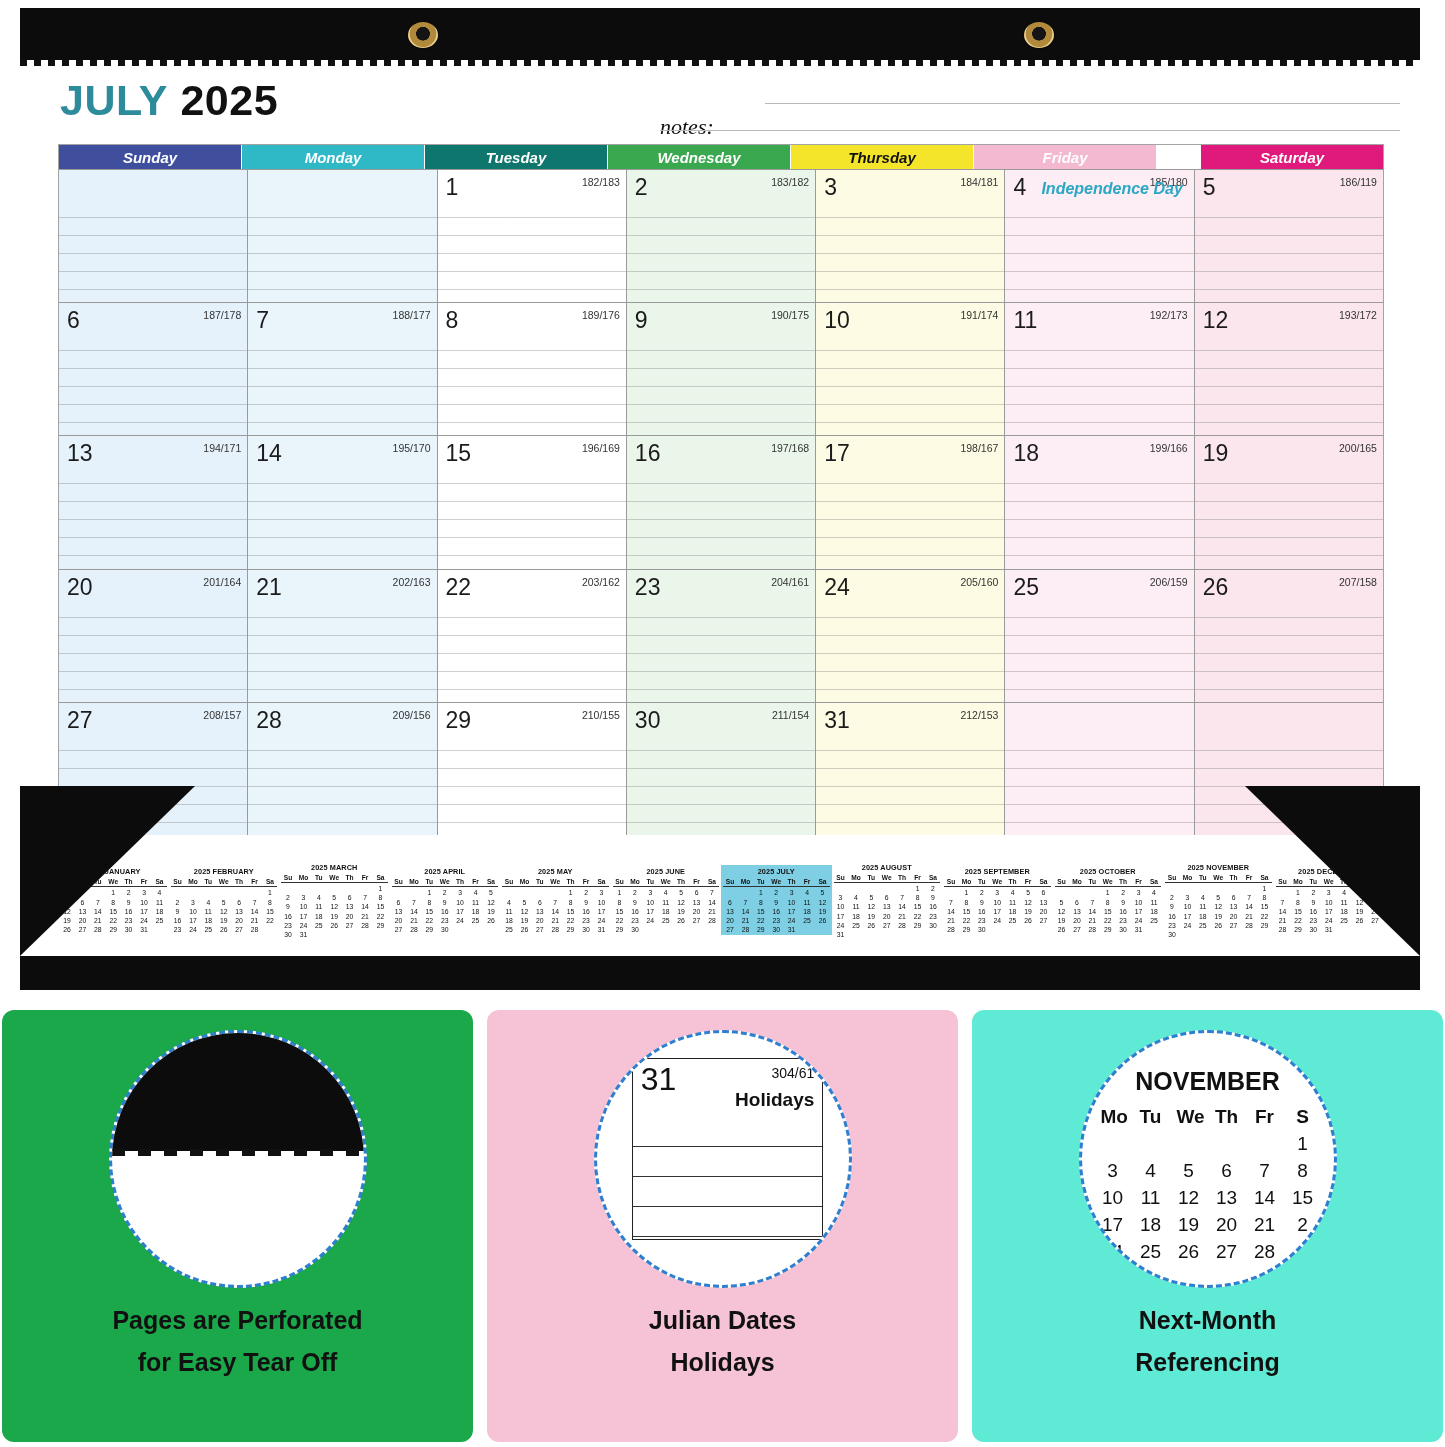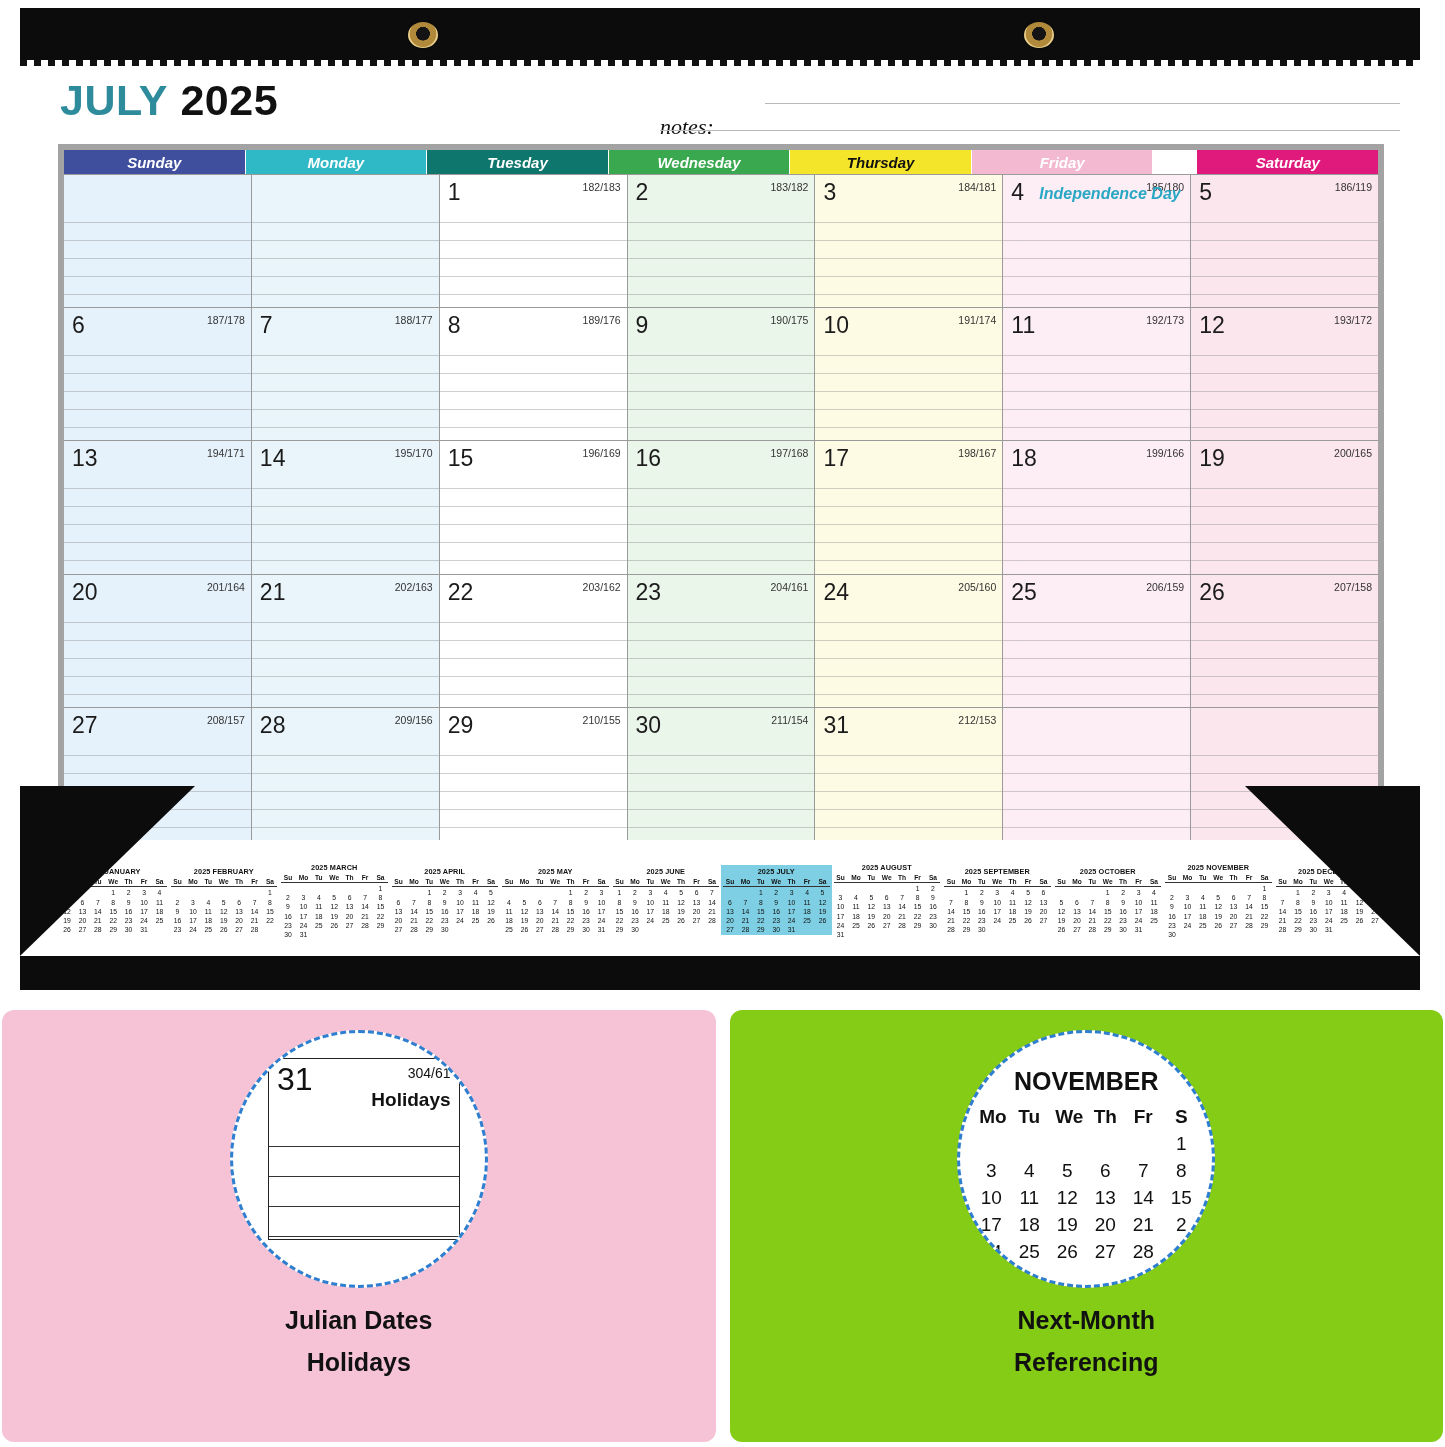--- a/index.html
+++ b/index.html
@@ -18,21 +18,21 @@
   .grommet.g2{left:1004px;}
   #month-title{position:absolute;left:40px;top:60px;font-size:43px;letter-spacing:.5px;margin-top:8px;}
   #month-title .mon{color:#2e8b9c;font-weight:700;}
   #month-title .yr{color:#111;font-weight:700;}
   #notes-label{position:absolute;left:640px;top:70px;font-family:"Liberation Serif",serif;font-style:italic;font-size:22px;color:#111;margin-top:36px;}
   .notes-line{position:absolute;background:#b9b9b9;height:1px;}
   .notes-line.l1{left:745px;top:95px;width:635px;}
   .notes-line.l2{left:640px;top:122px;width:740px;}
 
   
-  #grid{position:absolute;left:38px;top:136px;width:1326px;height:690px;border:6px solid #a3a3a3;box-sizing:border-box;}
+  #grid{position:absolute;left:38px;top:136px;width:1326px;height:690px;border:1px solid #a3a3a3;box-sizing:border-box;}
   .dow-row{display:flex;height:24px;}
   .dow{flex:1 1 0;display:flex;align-items:center;justify-content:center;color:#fff;font-style:italic;font-weight:700;font-size:15px;border-right:1px solid #fff;box-sizing:border-box;}
   .dow:last-child{border-right:none;margin-left:44px;}
   .week{display:flex;height:133.2px;border-top:1px solid #9a9a9a;box-sizing:border-box;}
   .cell{flex:1 1 0;position:relative;border-right:1px solid #9a9a9a;box-sizing:border-box;overflow:hidden;}
   .cell:last-child{border-right:none;}
   .cell .rules{position:absolute;left:0;right:0;top:30px;bottom:0;
      background:repeating-linear-gradient(to bottom,transparent 0 17px,rgba(130,130,130,.38) 17px 18px);}
   .daynum{position:absolute;left:8px;top:4px;font-size:23px;color:#1b1b1b;font-weight:400;}
   .julian{position:absolute;right:6px;top:6px;font-size:10.5px;color:#333;}
@@ -1021,36 +1021,44 @@
       </div>
     </div>
 
   <div class="wedge left"></div>
   <div class="wedge right"></div>
   <div id="bottom-black"></div>
 </div>
 
 <div id="features">
 
+  <div class="card" style="background: rgb(26, 168, 74);">
+    <div class="circle">
+      <div class="c1-black"></div>
+      <div class="c1-perf"></div>
+    </div>
+    <div class="cap">Pages are Perforated</div>
+    <div class="cap2">for Easy Tear Off</div>
+  </div>
 
 
   <div class="card" style="background: rgb(246, 195, 214);">
     <div class="circle">
       <div class="c3-sheet">
         <div class="c3-num">31</div>
         <div class="c3-jul">304/61</div>
         <div class="c3-hol">Holidays</div>
         <div class="c3-rules"></div>
       </div>
     </div>
     <div class="cap">Julian Dates</div>
     <div class="cap2">Holidays</div>
   </div>
 
-  <div class="card" style="background: #84cc16;">
+  <div class="card" style="background: #5eead4;">
     <div class="circle">
       <div class="c4">
         <div class="t">NOVEMBER</div>
         <div class="dw" id="c4-dow">
             <span>Mo</span>
             <span>Tu</span>
             <span>We</span>
             <span>Th</span>
             <span>Fr</span>
             <span>S</span>

